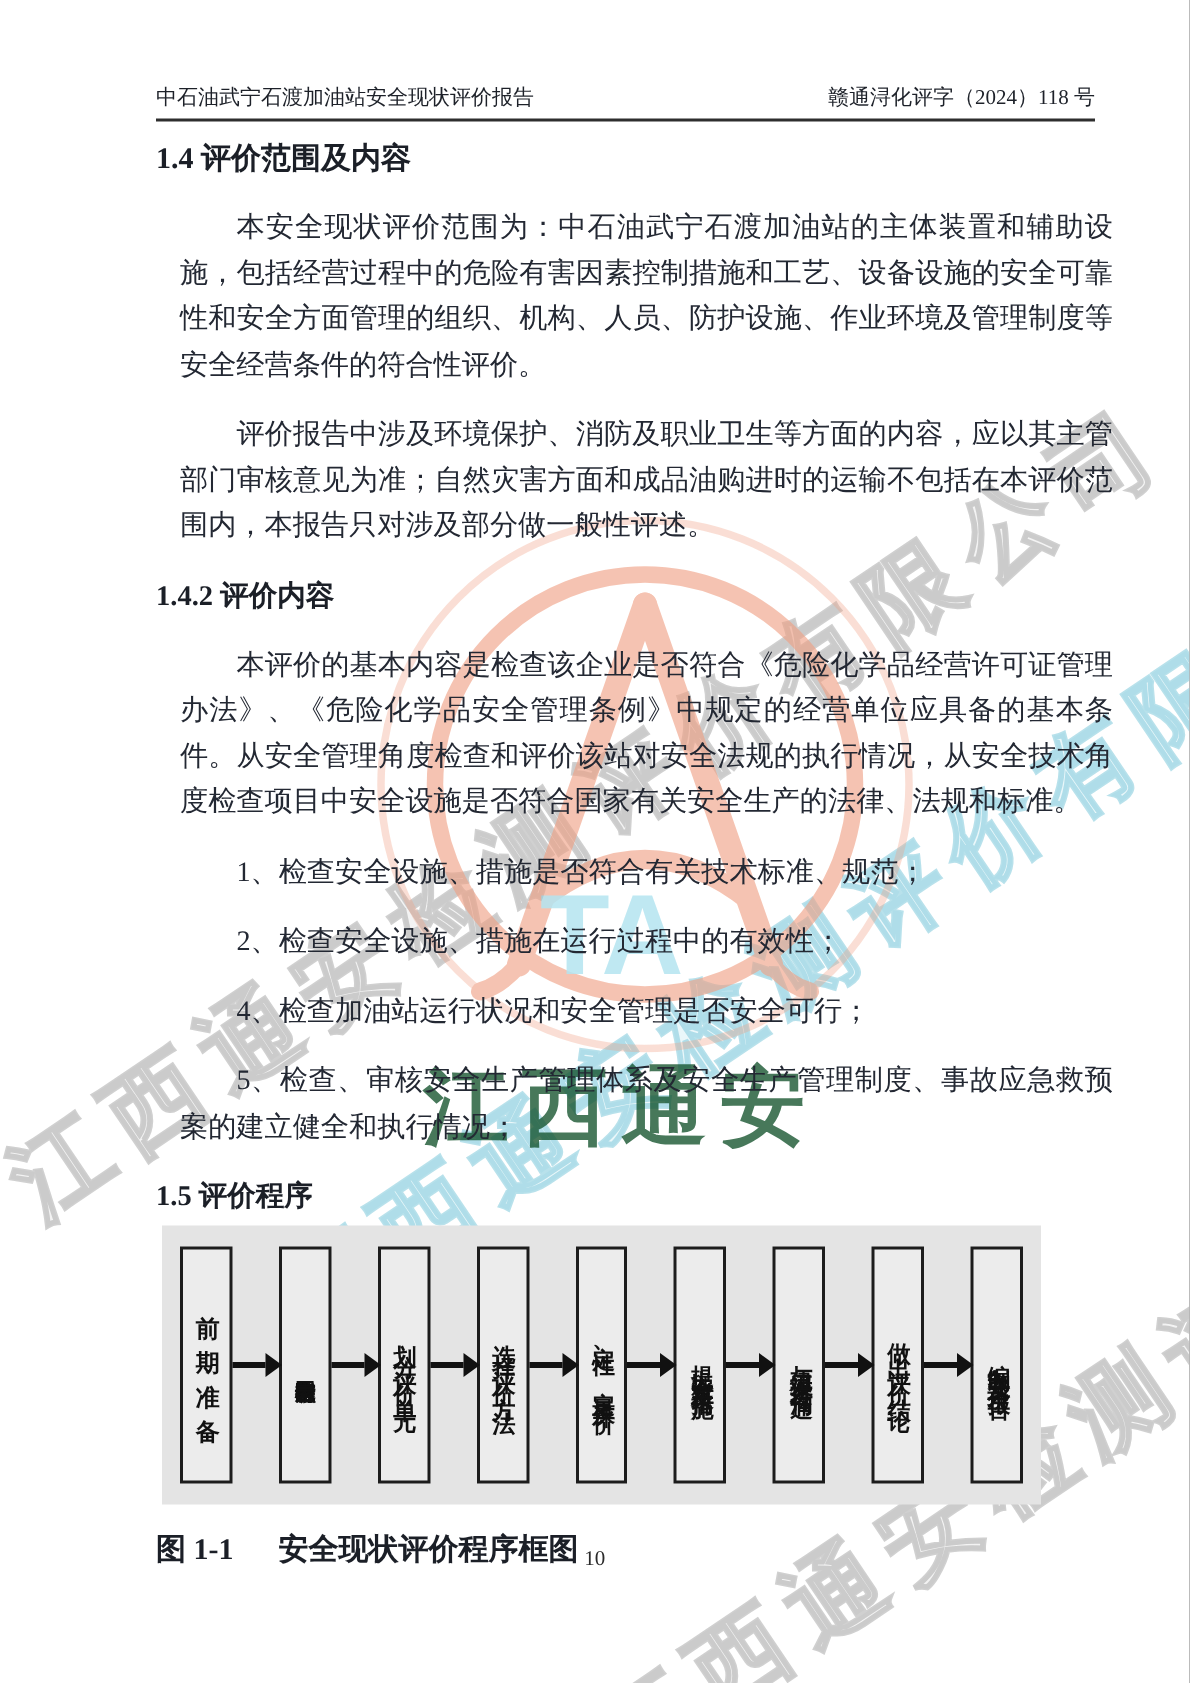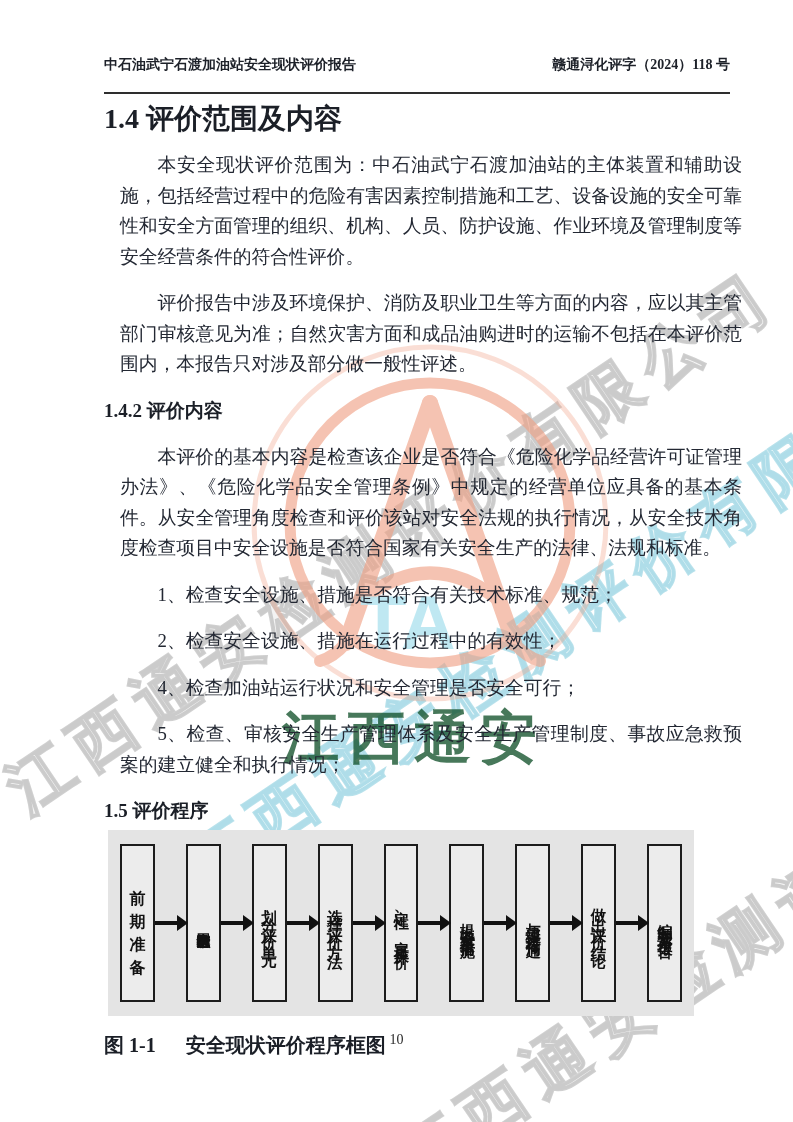--- a/index.html
+++ b/index.html
@@ -25,24 +25,24 @@
   .wm-red{
     position:absolute;left:282px;top:700px;
     font-size:57px;font-weight:bold;letter-spacing:9px;
     color:#14532d;opacity:0.78;white-space:nowrap;
   }
   .wm-stamp{position:absolute;left:240px;top:333px;opacity:0.62;}
   
   .content{position:relative;z-index:1;padding:56px 63px 0 104px;}
   .doc-header{
     display:flex;justify-content:space-between;align-items:flex-end;
-    border-bottom:2px solid #2e2e2e;padding-bottom:18px;
-    font-size:14px;font-weight:bold;color:#1d2129;gap:16px;
+    border-bottom:2px solid #2e2e2e;padding-bottom:5px;
+    font-size:14px;font-weight:normal;color:#1d2129;gap:16px;
   }
-  .h-main{font-size:28px;font-weight:bold;margin:10px 0 0 0;line-height:30px;color:#1b1f27;}
+  .h-main{font-size:20px;font-weight:bold;margin:10px 0 0 0;line-height:30px;color:#1b1f27;}
   .h-sub{font-size:19px;font-weight:bold;margin:0;line-height:30px;color:#1b1f27;}
   .para{
     margin:16px;width:622px;
     font-size:18.8px;line-height:30.5px;
     text-indent:2em;text-align:justify;word-break:break-all;
   }
   
   .flow-wrap{
     margin:4px 0 0 4px;width:586px;height:186px;
     background:#e4e4e4;

